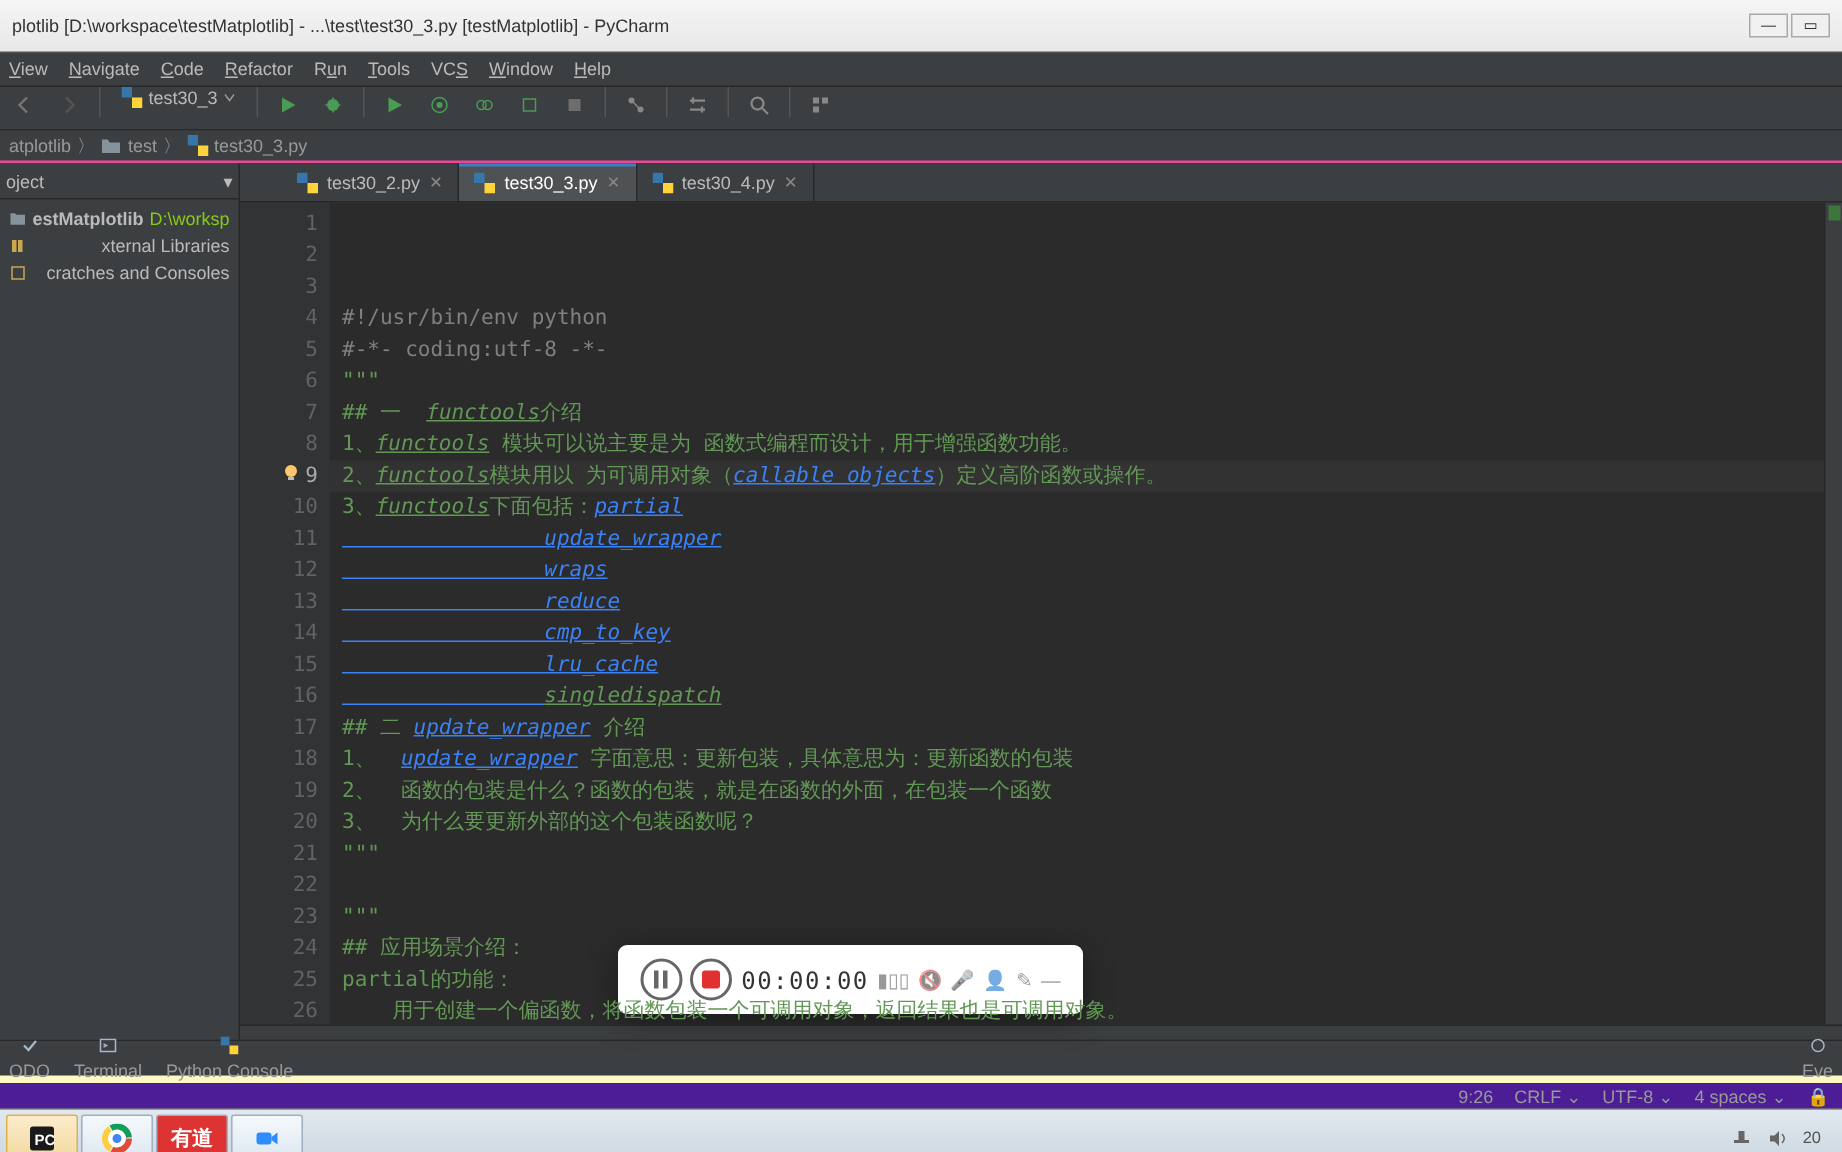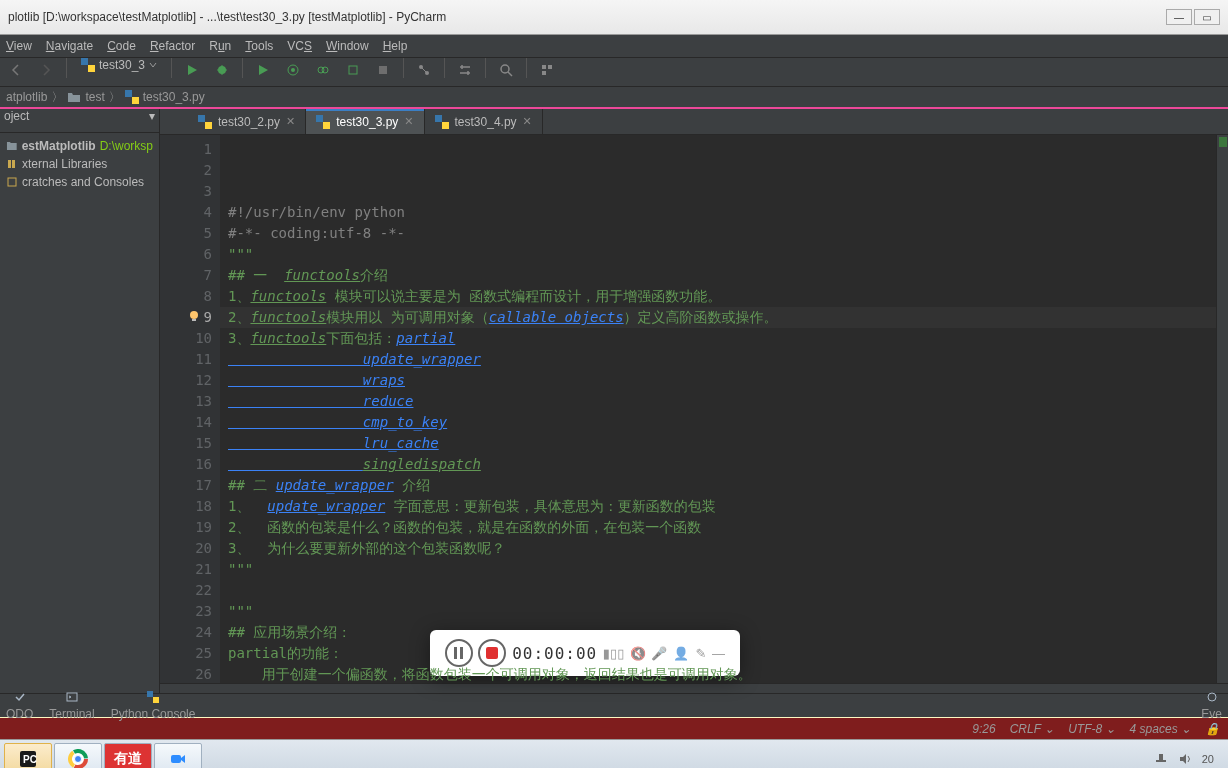--- a/index.html
+++ b/index.html
@@ -10,23 +10,23 @@
 .menu-bar { height: 22px; background: #3c3f41; display: flex; align-items: center; padding: 0 6px; gap: 14px; color: #bbb; font-size: 12px; }
 .menu-bar span u { text-decoration: underline; }
 .toolbar { height: 30px; background: #3c3f41; border-top: 1px solid #282828; border-bottom: 1px solid #282828; display: flex; align-items: flex-start; padding: 0 4px; gap: 6px; }
 .toolbar .sep { width: 1px; height: 20px; background: #555; margin: 0 2px; }
 .toolbar .icon-btn { width: 24px; height: 24px; display: inline-flex; align-items: center; justify-content: center; color: #888; position: relative; }
 .toolbar .run-config { display: flex; align-items: center; gap: 4px; padding: 0 6px; color: #bbb; }
 .breadcrumb-bar { height: 22px; background: #3c3f41; border-bottom: 2px solid #ec4899; display: flex; align-items: center; padding: 0 6px; gap: 4px; color: #999; font-size: 12px; }
 .bc-icon { width: 14px; height: 14px; display: inline-flex; align-items: center; justify-content: center; }
 .main-area { display: flex; height: 584px; background: #2b2b2b; }
 .project-panel { width: 160px; background: #3c3f41; border-right: 1px solid #282828; display: flex; flex-direction: column; overflow: hidden; }
-.project-header { height: 24px; display: flex; padding: 0 4px; border-bottom: 1px solid #282828; }
+.project-header { height: 24px; display: flex; align-items: center; padding: 0 4px; border-bottom: 1px solid #282828; }
 .project-tree { padding: 4px 2px; font-size: 12px; color: #bbb; }
-.tree-item { padding: 2px 4px; display: flex; align-items: center; gap: 4px; white-space: nowrap; }
+.tree-item { padding: 2px 4px; display: flex; align-items: center; gap: 4px; white-space: nowrap; justify-content: space-between; }
 .tree-item .muted { color: #84cc16; }
 .editor-area { flex: 1; display: flex; flex-direction: column; background: #2b2b2b; min-width: 0; justify-content: center; }
 .tab-row { height: 26px; background: #3c3f41; display: flex; align-items: stretch; border-bottom: 1px solid #282828; }
 .ed-tab { display: flex; align-items: center; gap: 6px; padding: 0 10px; border-right: 1px solid #282828; color: #bbb; font-size: 12px; position: relative; }
 .ed-tab.active { background: #4e5254; color: #fff; }
 .ed-tab.active::before { content:""; position:absolute; top:0; left:0; right:0; height:2px; background:#3b7fc4; }
 .close-x { color: #888; font-size: 11px; }
 .editor-body { flex: 1; display: flex; overflow: hidden; font-family: Consolas, monospace; font-size: 14px; }
 .gutter { width: 60px; background: #313335; color: #606366; text-align: right; padding: 4px 8px 4px 4px; line-height: 21px; user-select: none; }
 .gutter .bulb { display:inline-block; margin-right:4px; }
@@ -38,26 +38,26 @@
 .code .c-doc { color: #629755; }
 .code .c-docu { color: #629755; text-decoration: underline; font-style: italic; }
 .code .c-doci { color: #3b82f6; font-style: italic; text-decoration: underline; }
 .current-line { position: absolute; left: 0; right: 0; top: 172px; height: 21px; background: #323232; z-index: 0; }
 .code-lines { position: relative; z-index: 1; }
 .right-strip { width: 12px; background: #3c3f41; border-left: 1px solid #282828; }
 .error-strip-top { height: 10px; background: #3c763d; margin: 2px auto; width: 8px; }
 .scrollbar-h { height: 10px; background: #3c3f41; border-top: 1px solid #282828; }
 .bottom-tools { height: 24px; background: #3c3f41; border-top: 1px solid #282828; display: flex; align-items: center; padding: 0 6px; gap: 16px; color: #999; font-size: 12px; }
 .bottom-tools .tool { display: flex; align-items: center; gap: 4px; flex-direction: column; }
-.status-bar { height: 22px; background: #7f1d1d; border-top: 1px solid #fef9c3; display: flex; align-items: center; padding: 0 8px; color: #999; font-size: 12px; font-style: italic; }
+.status-bar { height: 22px; background: #4c1d95; border-top: 5px solid #fef9c3; display: flex; align-items: center; padding: 0 8px; color: #999; font-size: 12px; }
 .status-bar .right { margin-left: auto; display: flex; gap: 14px; }
 .taskbar { height: 38px; background: linear-gradient(#e1e8ef,#cbd6e1); border-top: 1px solid #999; display: flex; align-items: center; padding: 0 4px; gap: 2px; }
 .taskbar .task-btn { width: 48px; height: 32px; border: 1px solid #a0b0c0; background: linear-gradient(#f5f9fc,#dce6f0); border-radius: 2px; display: flex; align-items: center; justify-content: center; font-size: 14px; }
 .taskbar .tray { margin-left: auto; display: flex; align-items: center; gap: 10px; padding: 0 10px; color: #555; font-size: 11px; }
-.recorder-overlay { position: absolute; left: 430px; top: 630px; width: 310px; height: 46px; background: #fff; border-radius: 6px; box-shadow: 0 4px 20px rgba(0,0,0,0.4); display: flex; align-items: center; justify-content: space-around; padding: 0 12px; color: #555; font-size: 13px; }
+.recorder-overlay { position: absolute; left: 412px; top: 630px; width: 310px; height: 46px; background: #fff; border-radius: 6px; box-shadow: 0 4px 20px rgba(0,0,0,0.4); display: flex; align-items: center; justify-content: space-around; padding: 0 12px; color: #555; font-size: 13px; }
 .recorder-overlay .rec-btn { width: 28px; height: 28px; border: 2px solid #666; border-radius: 50%; display: flex; align-items: center; justify-content: center; }
 .recorder-overlay .rec-dot { width: 12px; height: 12px; background: #e03030; border-radius: 2px; }
 .recorder-overlay .pause-icon { display: flex; gap: 3px; }
 .recorder-overlay .pause-icon span { width: 3px; height: 12px; background: #666; }
 .recorder-overlay .timer { font-family: monospace; font-size: 16px; color: #333; letter-spacing: 1px; }
 .recorder-overlay .ricon { opacity: 0.6; }
 svg { display: block; }
 </style>
 </head>
 <body>

